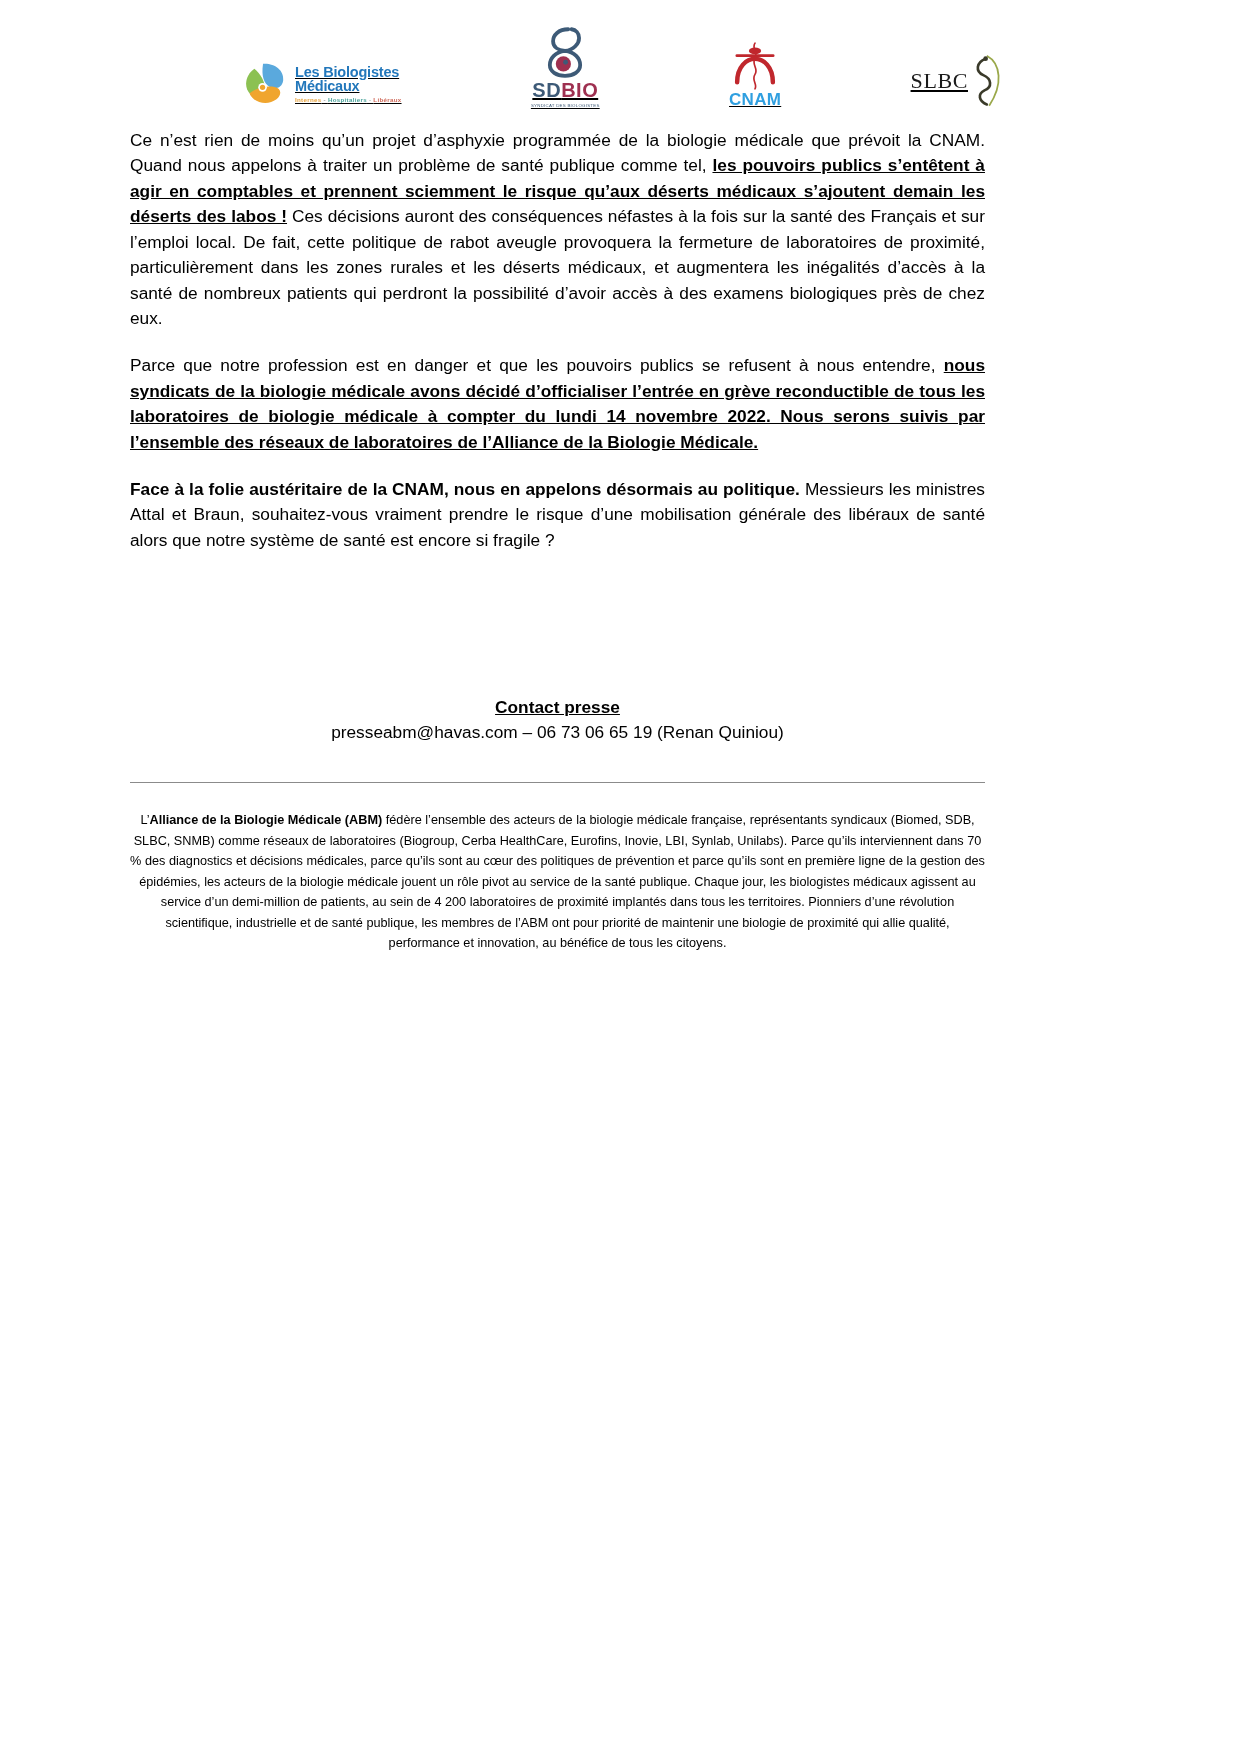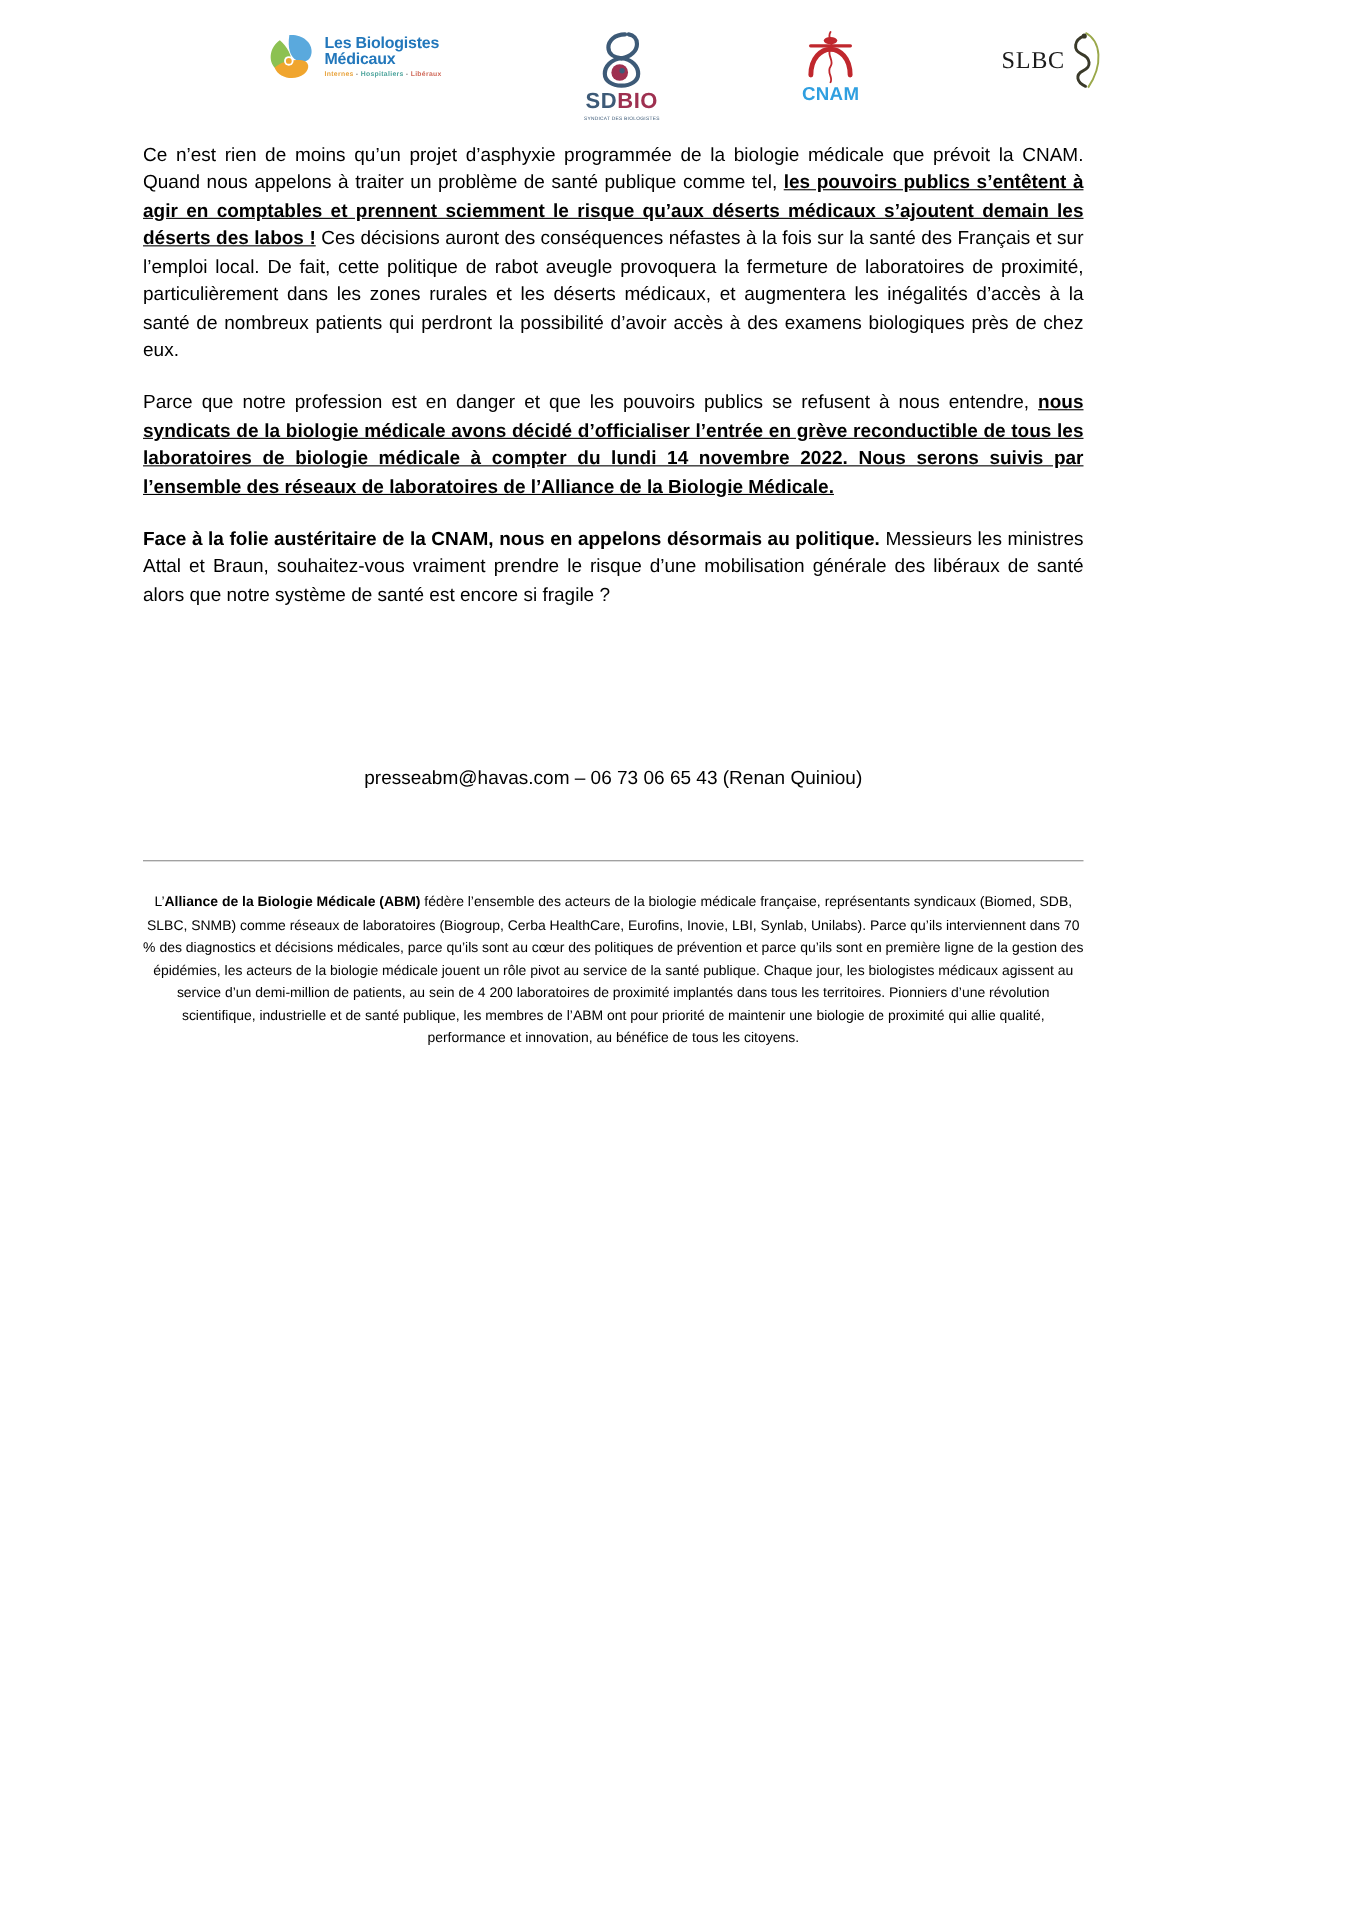--- a/index.html
+++ b/index.html
@@ -22,24 +22,25 @@
   }
 
   
   .logo-bar {
     position: absolute;
     top: 28px;
     left: 125px;
     width: 990px;
     height: 80px;
     display: flex;
-    align-items: flex-start;
+    align-items: flex-end;
     justify-content: space-between;
     padding: 0 110px 0 115px;
     box-sizing: border-box;
+    text-decoration: underline;
   }
 
   
   .logo-biomed {
     display: flex;
     align-items: center;
     gap: 7px;
   }
   .bm-mark {
     position: relative;
@@ -265,21 +266,22 @@
       <span>Parce que notre profession est en danger et que les pouvoirs publics se refusent à nous entendre, </span><span class="bu">nous syndicats de la biologie médicale avons décidé d’officialiser l’entrée en grève reconductible de tous les laboratoires de biologie médicale à compter du lundi 14 novembre 2022. Nous serons suivis par l’ensemble des réseaux de laboratoires de l’Alliance de la Biologie Médicale.</span>
     </p>
 
     <p class="para">
       <span class="b">Face à la folie austéritaire de la CNAM, nous en appelons désormais au politique.</span><span> Messieurs les ministres Attal et Braun, souhaitez-vous vraiment prendre le risque d’une mobilisation générale des libéraux de santé alors que notre système de santé est encore si fragile ?</span>
     </p>
 
   </div>
 
   <div class="contact-block">
-    <p class="contact-line">presseabm@havas.com – 06 73 06 65 43 (Renan Quiniou)</p>
+    <p class="contact-title">Contact presse</p>
+    <p class="contact-line">presseabm@havas.com – 06 73 06 65 19 (Renan Quiniou)</p>
   </div>
 
   <div class="divider"></div>
 
   <div class="footnote">
     <span>L’</span><span class="fb">Alliance de la Biologie Médicale (ABM)</span><span> fédère l’ensemble des acteurs de la biologie médicale française, représentants syndicaux (Biomed, SDB, SLBC, SNMB) comme réseaux de laboratoires (Biogroup, Cerba HealthCare, Eurofins, Inovie, LBI, Synlab, Unilabs). Parce qu’ils interviennent dans 70 % des diagnostics et décisions médicales, parce qu’ils sont au cœur des politiques de prévention et parce qu’ils sont en première ligne de la gestion des épidémies, les acteurs de la biologie médicale jouent un rôle pivot au service de la santé publique. Chaque jour, les biologistes médicaux agissent au service d’un demi-million de patients, au sein de 4 200 laboratoires de proximité implantés dans tous les territoires. Pionniers d’une révolution scientifique, industrielle et de santé publique, les membres de l’ABM ont pour priorité de maintenir une biologie de proximité qui allie qualité, performance et innovation, au bénéfice de tous les citoyens.</span>
   </div>
 
 </div>
 

